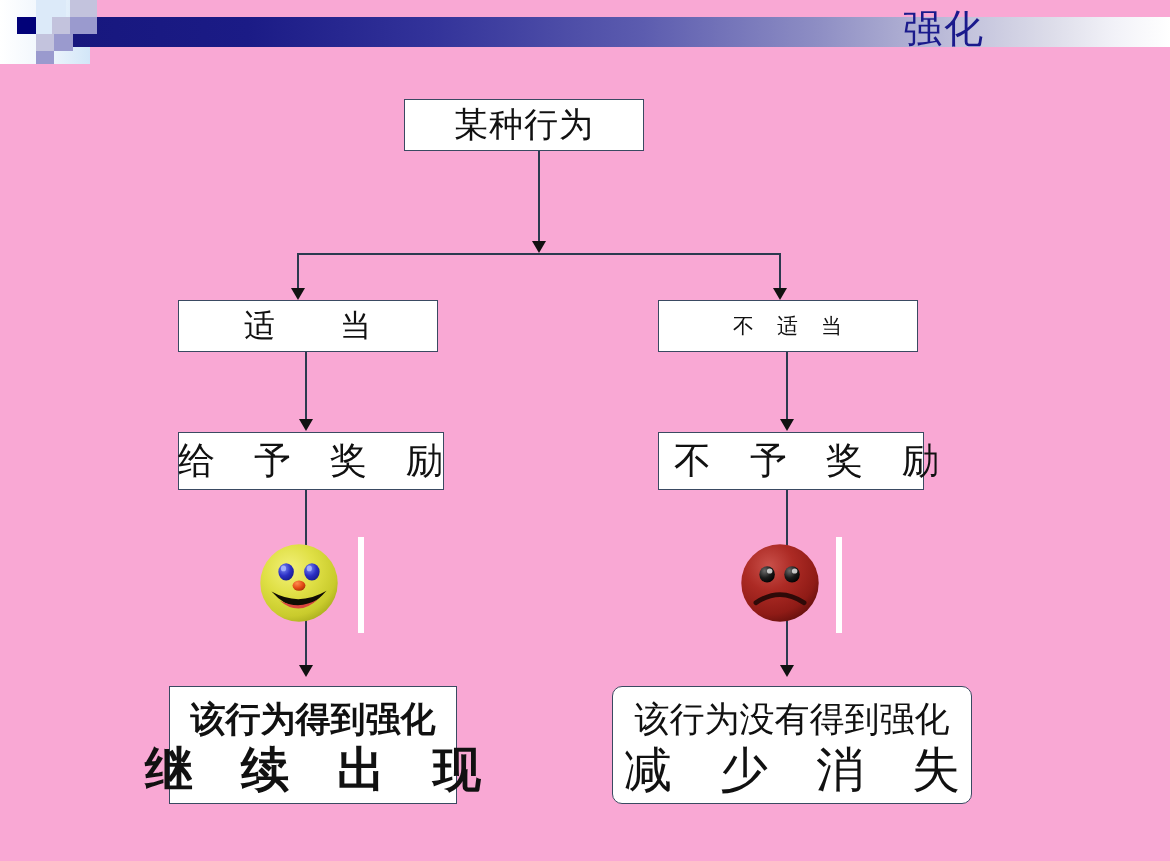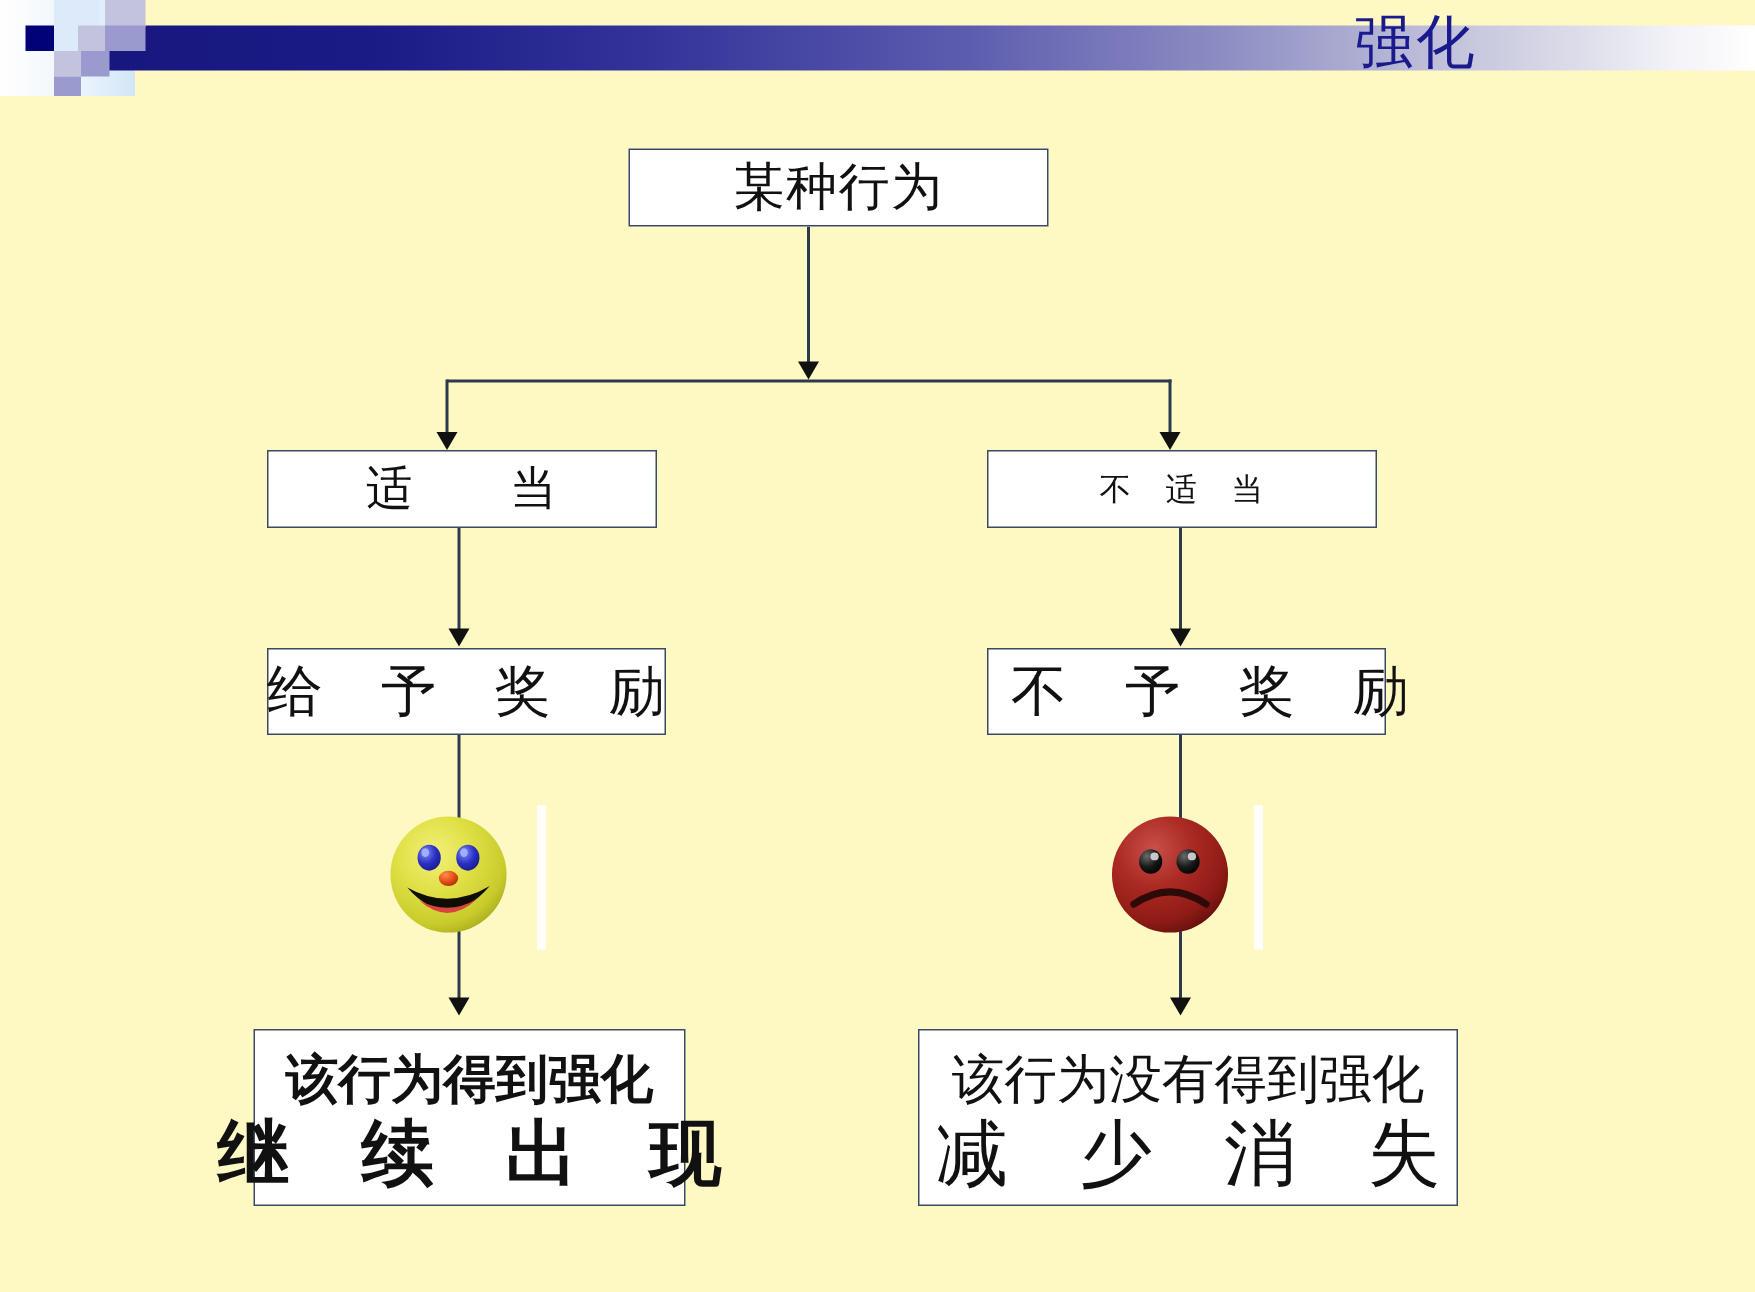--- a/index.html
+++ b/index.html
@@ -5,21 +5,21 @@
 <style>
   html, body {
     margin: 0;
     padding: 0;
     background: #ffffff;
   }
   #slide {
     position: relative;
     width: 1170px;
     height: 861px;
-    background: #fef9c3;
+    background: #f9a8d4;
     overflow: hidden;
     font-family: "Liberation Serif", "DejaVu Serif", serif;
     -webkit-font-smoothing: antialiased;
   }
 
   
   .header-band {
     position: absolute;
     left: 0;
     top: 0;
@@ -87,37 +87,37 @@
   .fbox .txt {
     white-space: nowrap;
     color: #111111;
     font-family: "Liberation Serif", "DejaVu Serif", serif;
   }
   .fbox-overflow {
     overflow: visible;
   }
 
   
-  #node-behavior        { left: 419px; top: 99px;  width: 280px; height: 52px; }
+  #node-behavior        { left: 404px; top: 99px;  width: 240px; height: 52px; }
   #node-behavior .txt   { font-size: 34px; letter-spacing: 1px; }
 
   #node-appropriate     { left: 178px; top: 300px; width: 260px; height: 52px; }
   #node-appropriate .txt{ font-size: 31px; letter-spacing: 1px; }
 
   #node-inappropriate   { left: 658px; top: 300px; width: 260px; height: 52px; }
   #node-inappropriate .txt { font-size: 21px; letter-spacing: 1px; }
 
   #node-give-reward     { left: 178px; top: 432px; width: 266px; height: 58px; }
   #node-give-reward .txt{ font-size: 37px; letter-spacing: 1px; margin: 4px -14px; }
 
   #node-no-reward       { left: 658px; top: 432px; width: 266px; height: 58px; }
   #node-no-reward .txt  { font-size: 37px; letter-spacing: 1px; margin: 0 -14px; padding-left: 32px; }
 
   #node-result-pos      { left: 169px; top: 686px; width: 288px; height: 118px; flex-direction: column; font-weight: bold; }
-  #node-result-neg      { left: 612px; top: 686px; width: 360px; height: 118px; flex-direction: column; }
+  #node-result-neg      { left: 612px; top: 686px; width: 360px; height: 118px; flex-direction: column; border-radius: 10px; }
   .result-line1 { font-size: 35px; line-height: 50px; white-space: nowrap; color: #111; }
   .result-line2 { font-size: 48px; line-height: 50px; white-space: nowrap; color: #111; }
 
   
   .conn {
     position: absolute;
     background: #2b3a4f;
     z-index: 2;
   }
   .vline { width: 1.8px; }

